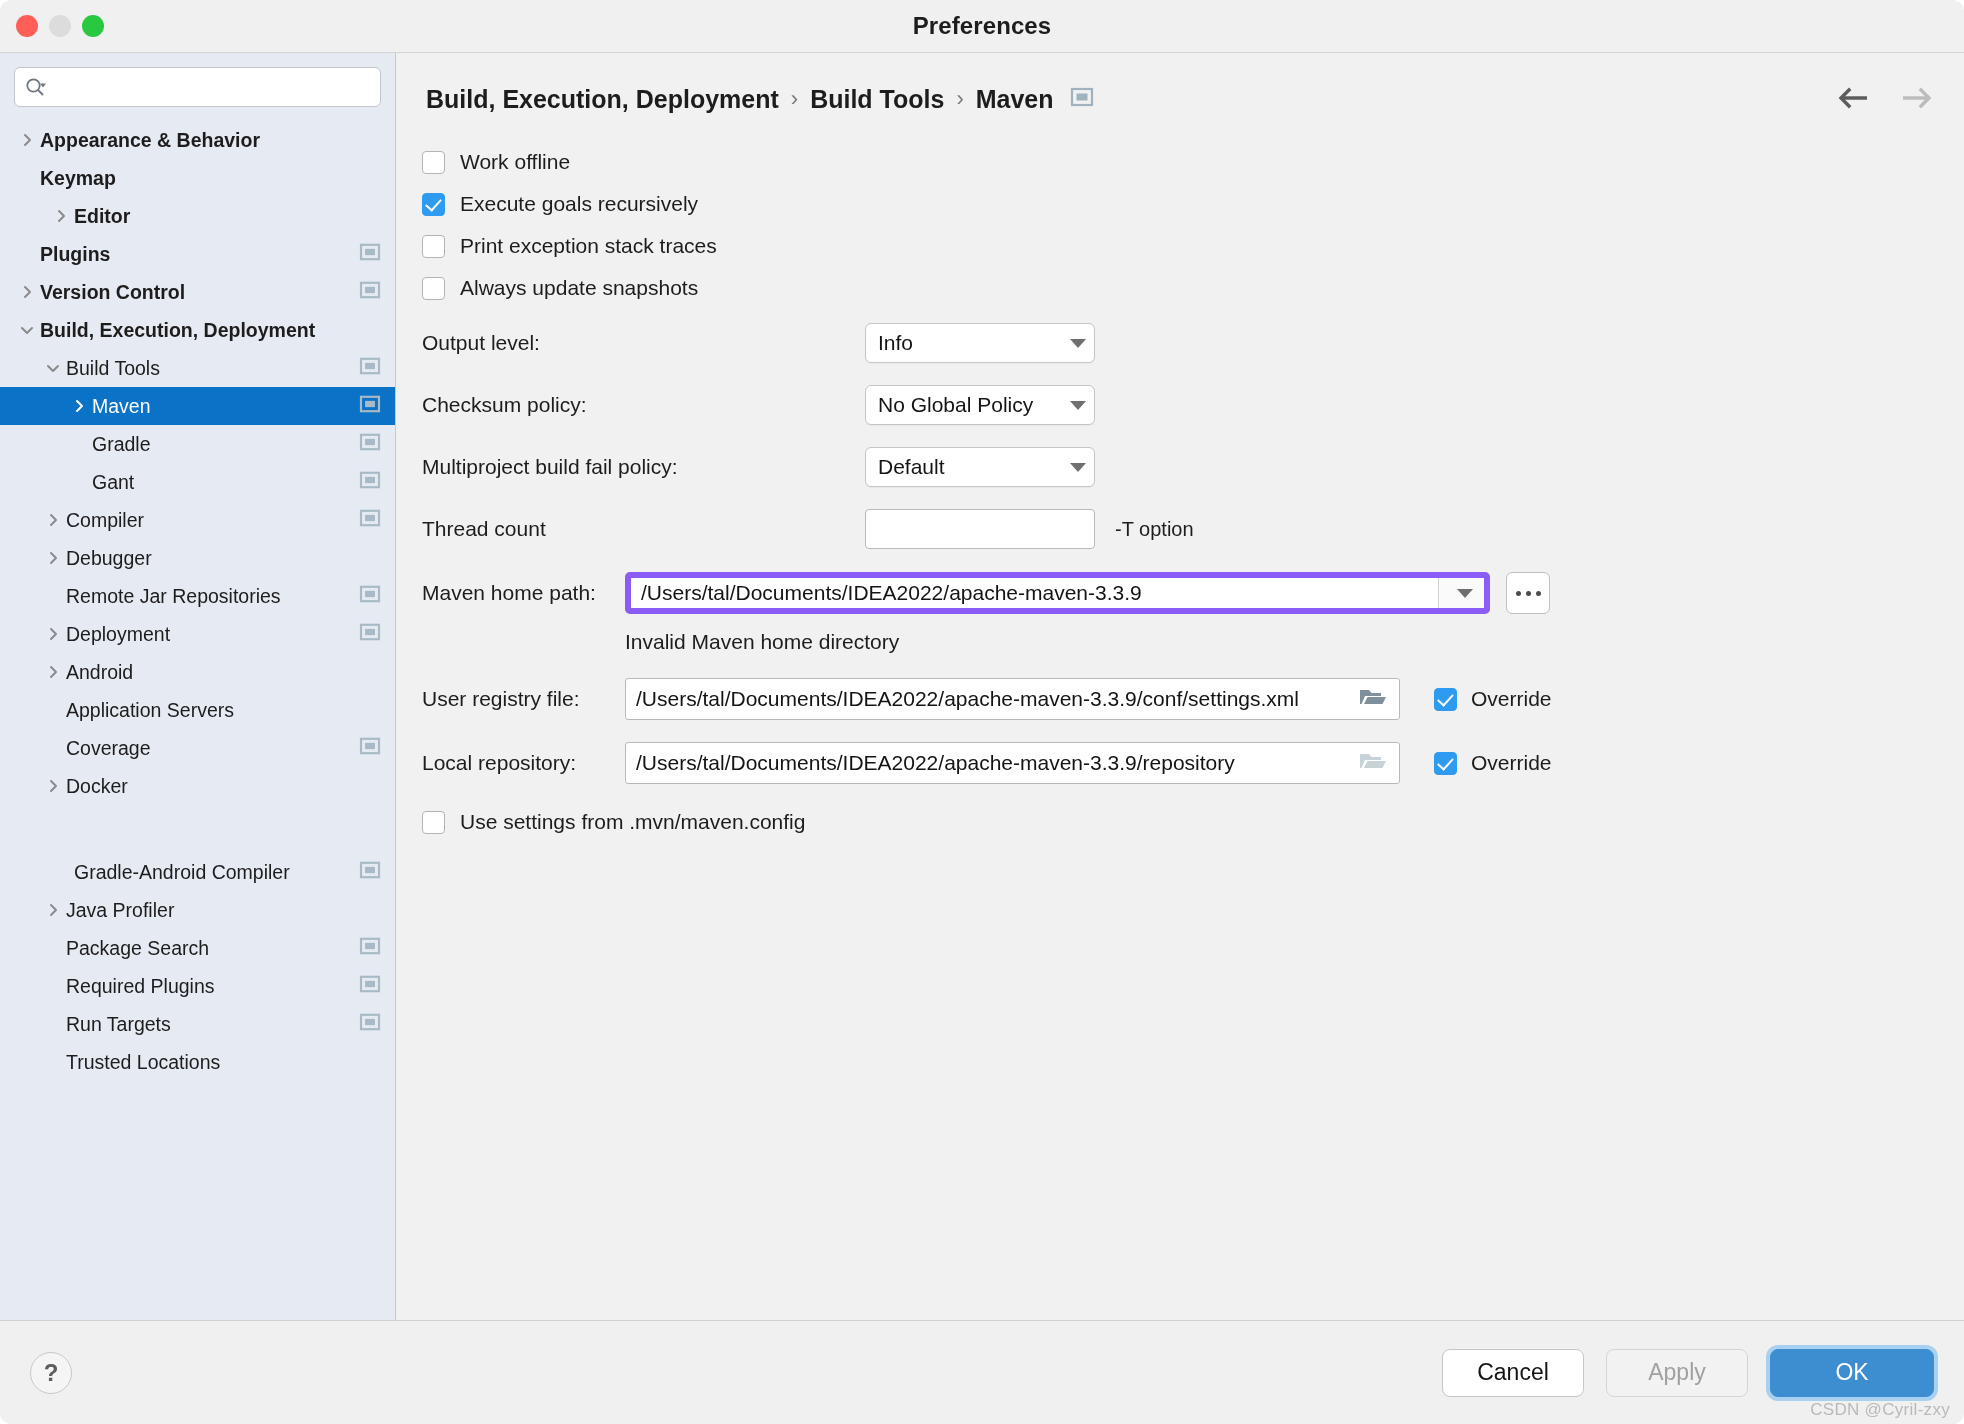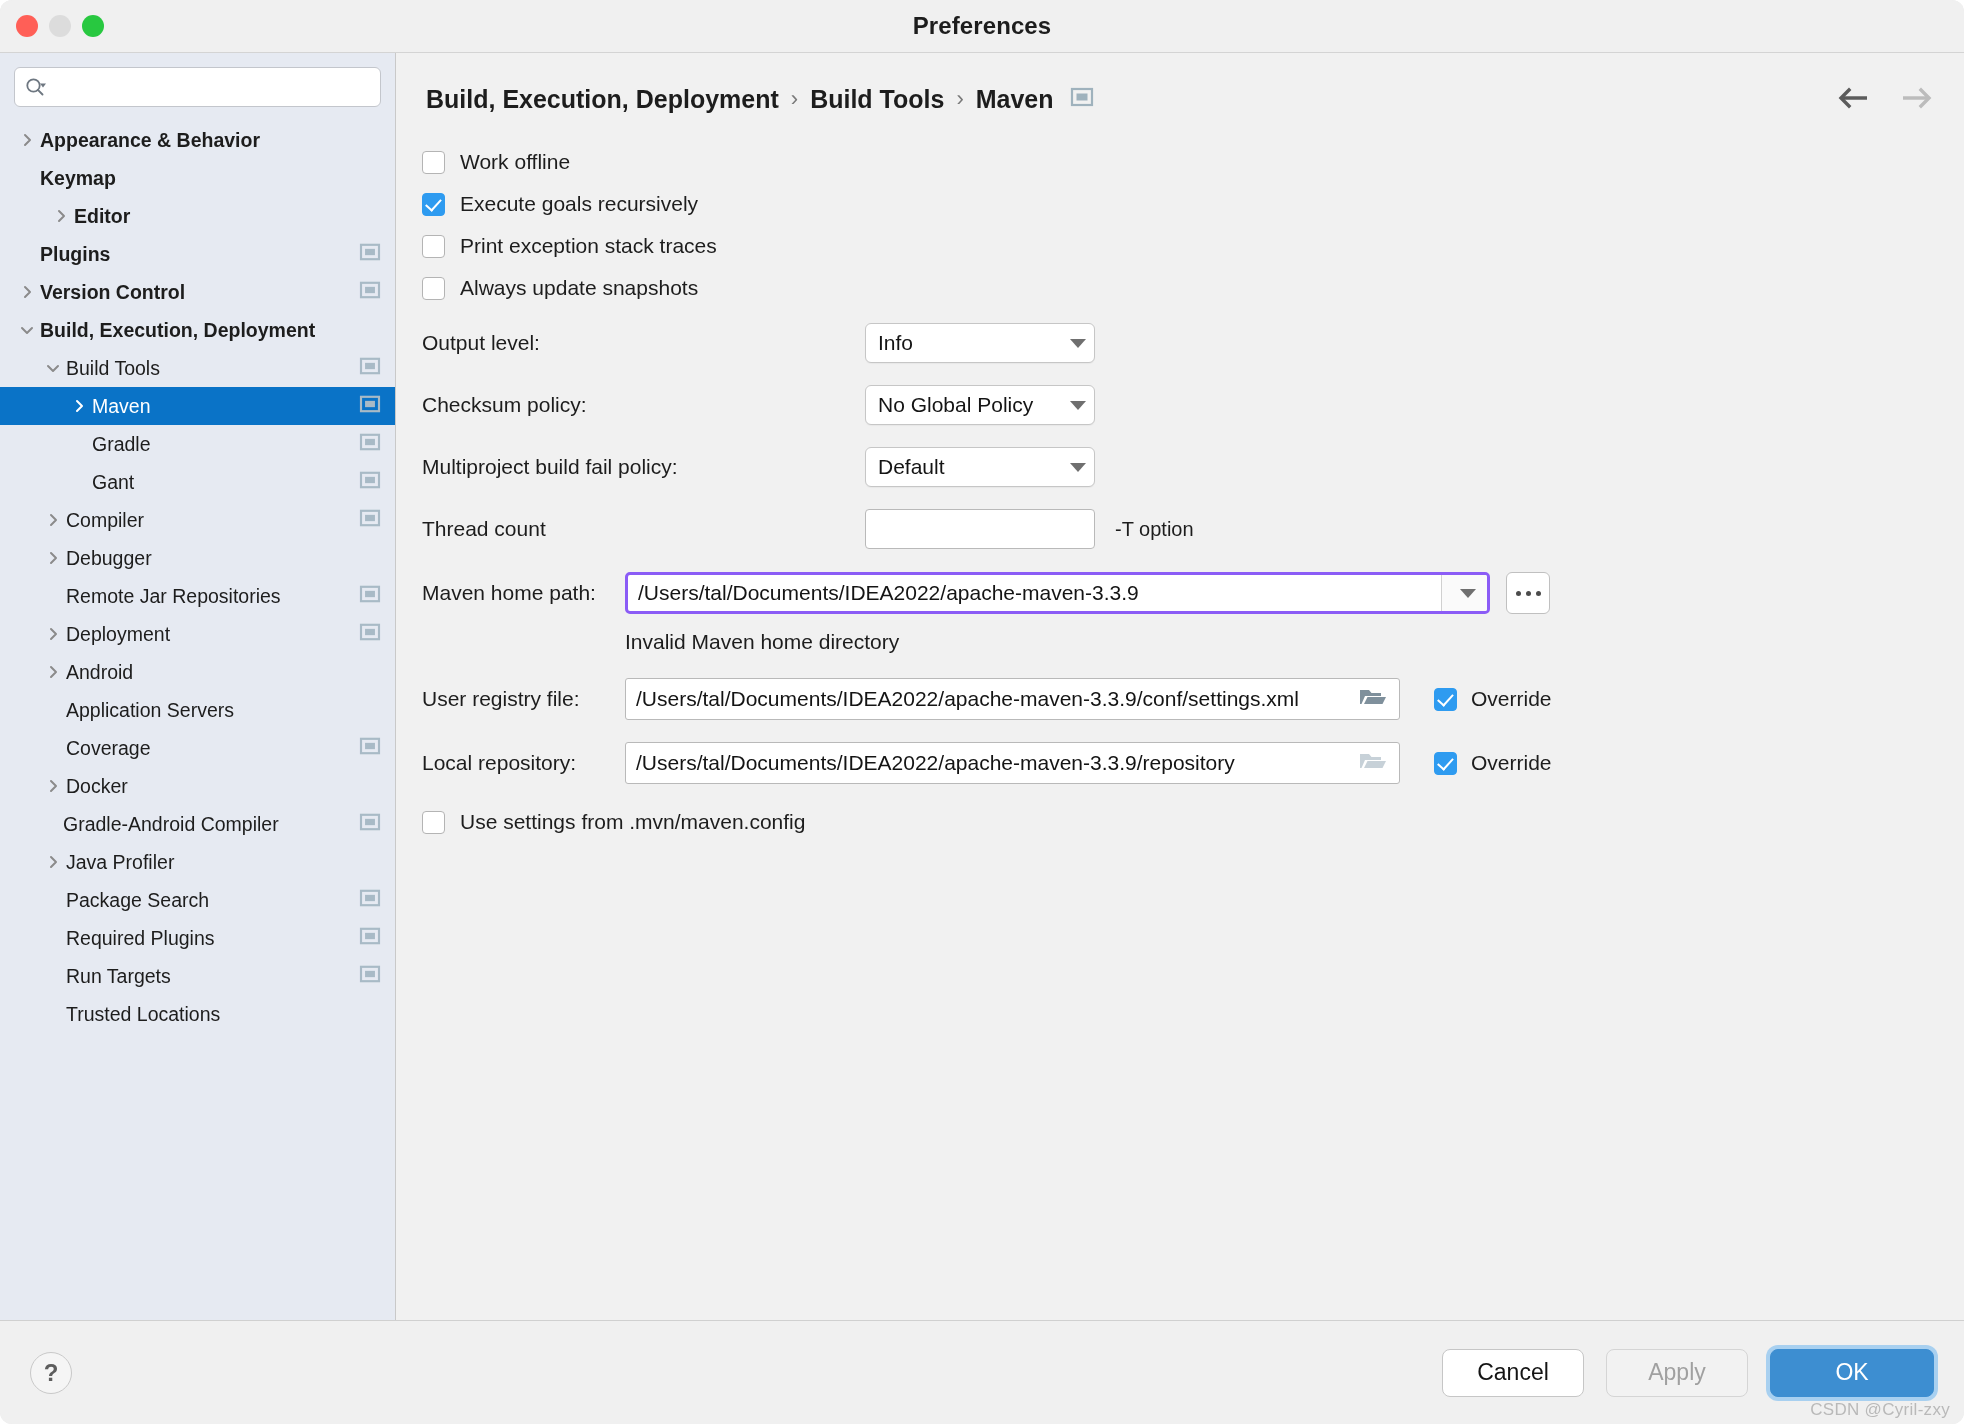--- a/index.html
+++ b/index.html
@@ -235,21 +235,21 @@
     font-size: 21px;
     color: #1d1d1d;
     width: 203px;
     flex: 0 0 203px;
   }
   .path-combo {
     width: 865px;
     height: 42px;
     display: flex;
     align-items: stretch;
-    border: 3px solid #8b5cf6;
+    border: 6px solid #8b5cf6;
     border-radius: 5px;
     background: #ffffff;
     overflow: hidden;
   }
   .path-combo .path-text {
     flex: 1 1 auto;
     display: flex; align-items: center;
     padding-left: 10px;
     font-size: 21px;
     color: #141414;
@@ -546,21 +546,21 @@
               </svg></span>
           </div>
           <div class="tree-row" style="padding-left: 40px;">
             <span class="arrow">
               <svg width="16" height="16" viewBox="0 0 16 16">
                 <polyline points="6,3 11,8 6,13" fill="none" stroke="#8b8b8b" stroke-width="2" stroke-linecap="round" stroke-linejoin="round"></polyline>
               </svg>
             </span>
             <span class="label">Docker</span>
           </div>
-          <div class="tree-row" style="padding-left: 37px;">
+          <div class="tree-row" style="padding-left: 48px; margin-top: 48px;">
             <span class="arrow"></span>
             <span class="label">Gradle-Android Compiler</span>
             <span class="panel-icon"><svg width="22" height="18" viewBox="0 0 24 20">
                 <rect x="2" y="2" width="20" height="16" fill="none" stroke="#a8bac6" stroke-width="2.4"></rect>
                 <rect x="6.5" y="6.5" width="11" height="7" fill="#a8bac6"></rect>
               </svg></span>
           </div>
           <div class="tree-row" style="padding-left: 40px;">
             <span class="arrow">
               <svg width="16" height="16" viewBox="0 0 16 16">

